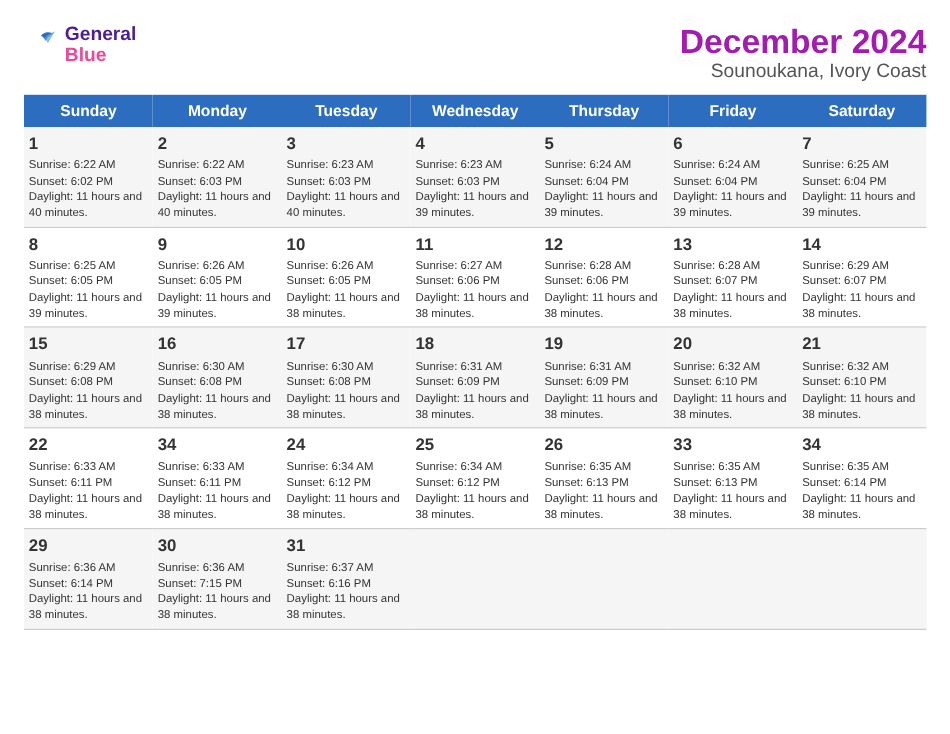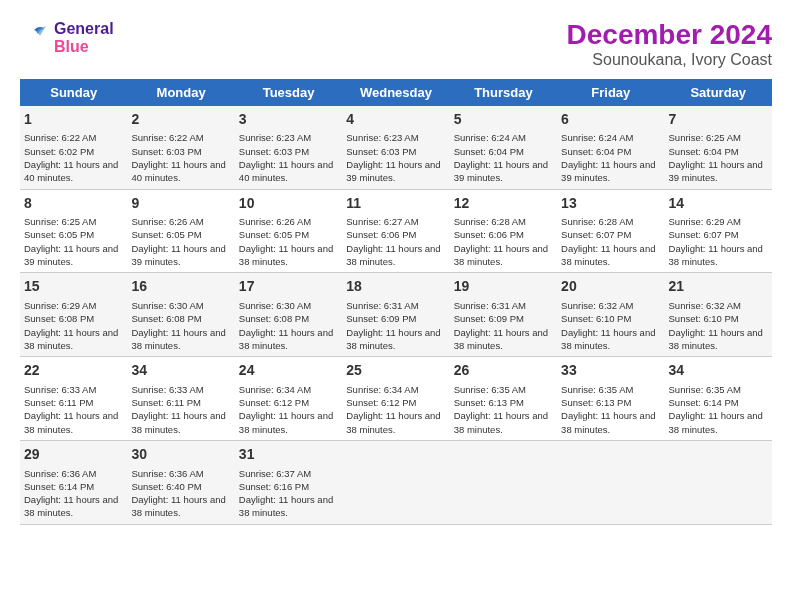--- a/index.html
+++ b/index.html
@@ -288,21 +288,21 @@
       <tr>
         <td>
         <span class="day-num">29</span>
         <span>Sunrise: 6:36 AM</span><br>
         <span>Sunset: 6:14 PM</span><br>
         <span>Daylight: 11 hours and 38 minutes.</span>
       </td>
         <td>
         <span class="day-num">30</span>
         <span>Sunrise: 6:36 AM</span><br>
-        <span>Sunset: 6:40 PM</span><br>
+        <span>Sunset: 7:15 PM</span><br>
         <span>Daylight: 11 hours and 38 minutes.</span>
       </td>
         <td>
         <span class="day-num">31</span>
         <span>Sunrise: 6:37 AM</span><br>
         <span>Sunset: 6:16 PM</span><br>
         <span>Daylight: 11 hours and 38 minutes.</span>
       </td>
         <td class="empty-cell"></td>
         <td class="empty-cell"></td>

